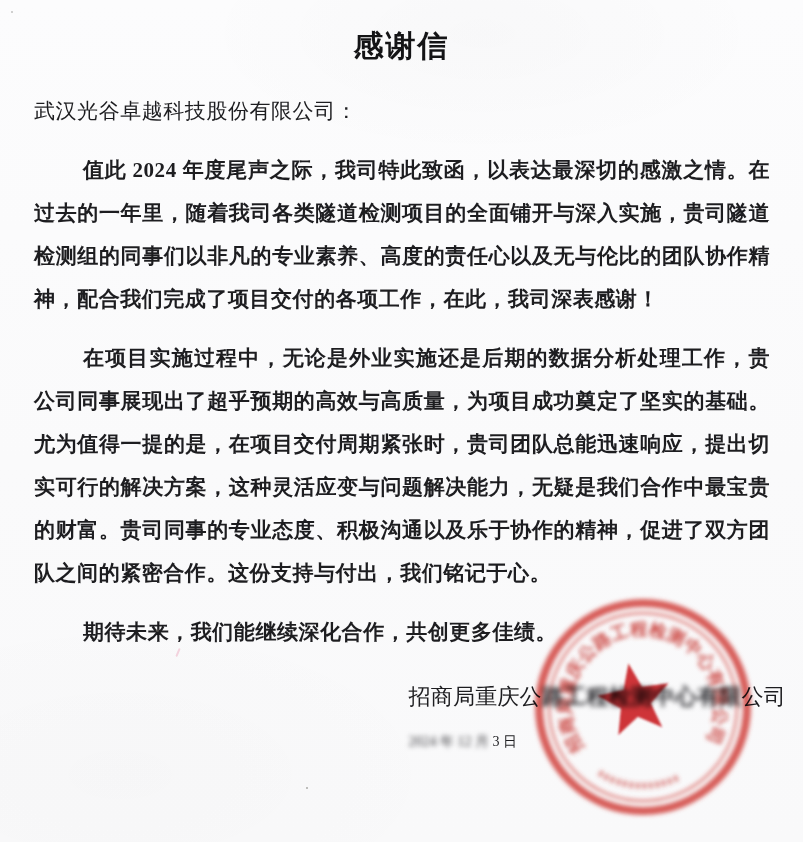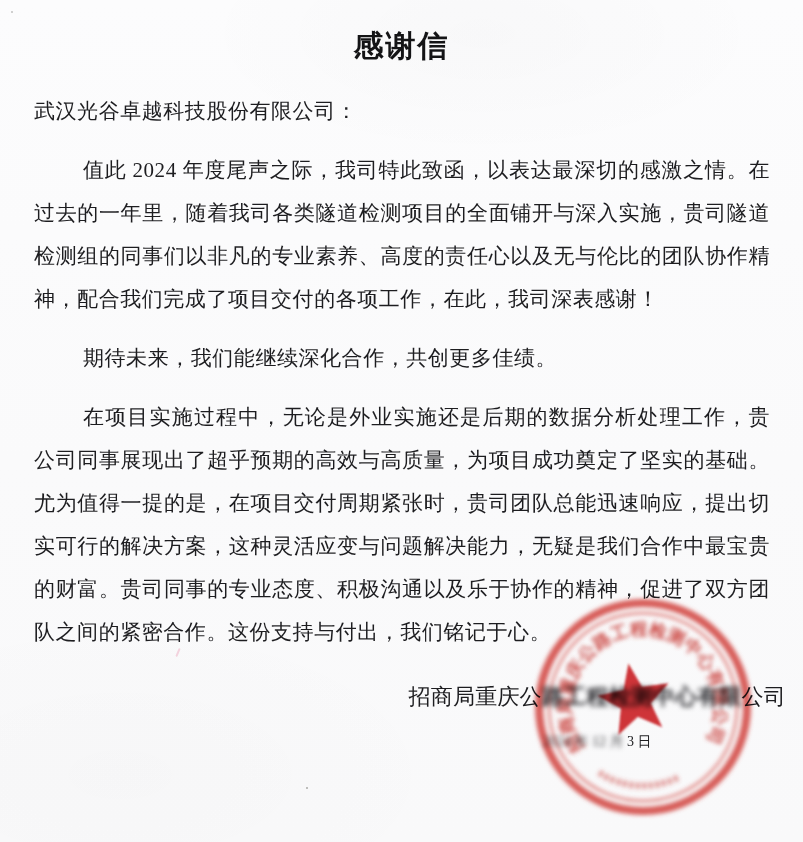--- a/index.html
+++ b/index.html
@@ -37,25 +37,25 @@
     position: absolute;
     top: 74px; left: 18px; width: 768px;
     font-size: 21px;
     line-height: 43px;
     letter-spacing: 0.55px;
     color: #1d1d20;
     text-align: justify;
   }
   .letter-text p { margin: 16px; }
   .salutation { text-indent: 0; }
-  .para { text-indent: 49px; }
+  .para { text-indent: 49px; font-weight: bold; }
   .signature {
     position: absolute;
     top: 682px; right: 17px;
-    text-align: center;
+    text-align: left;
     color: #1d1d20;
     z-index: 1;
   }
   .company {
     font-size: 22px;
     line-height: 30px;
     letter-spacing: 0.2px;
     white-space: nowrap;
   }
   .date {
@@ -90,22 +90,22 @@
 </head>
 <body>
 
 <div class="page">
 
   <h1 class="title">感谢信</h1>
 
   <div class="letter-text">
     <p class="salutation">武汉光谷卓越科技股份有限公司：</p>
     <p class="para">值此 2024 年度尾声之际，我司特此致函，以表达最深切的感激之情。在过去的一年里，随着我司各类隧道检测项目的全面铺开与深入实施，贵司隧道检测组的同事们以非凡的专业素养、高度的责任心以及无与伦比的团队协作精神，配合我们完成了项目交付的各项工作，在此，我司深表感谢！</p>
+    <p class="para">在项目实施过程中，无论是外业实施还是后期的数据分析处理工作，贵公司同事展现出了超乎预期的高效与高质量，为项目成功奠定了坚实的基础。尤为值得一提的是，在项目交付周期紧张时，贵司团队总能迅速响应，提出切实可行的解决方案，这种灵活应变与问题解决能力，无疑是我们合作中最宝贵的财富。贵司同事的专业态度、积极沟通以及乐于协作的精神，促进了双方团队之间的紧密合作。这份支持与付出，我们铭记于心。</p>
     <p class="para">期待未来，我们能继续深化合作，共创更多佳绩。</p>
-    <p class="para">在项目实施过程中，无论是外业实施还是后期的数据分析处理工作，贵公司同事展现出了超乎预期的高效与高质量，为项目成功奠定了坚实的基础。尤为值得一提的是，在项目交付周期紧张时，贵司团队总能迅速响应，提出切实可行的解决方案，这种灵活应变与问题解决能力，无疑是我们合作中最宝贵的财富。贵司同事的专业态度、积极沟通以及乐于协作的精神，促进了双方团队之间的紧密合作。这份支持与付出，我们铭记于心。</p>
   </div>
 
   <div class="signature">
     <div class="company"><span>招商局重庆公</span><span class="sig-blur">路工程检测中心有限</span><span>公司</span></div>
     <div class="date"><span class="date-blur">2024 年 12 月 </span><span>3 日</span></div>
   </div>
 
   <div class="stamp">
     <svg width="240" height="240" viewBox="0 0 240 240">
       <defs>

